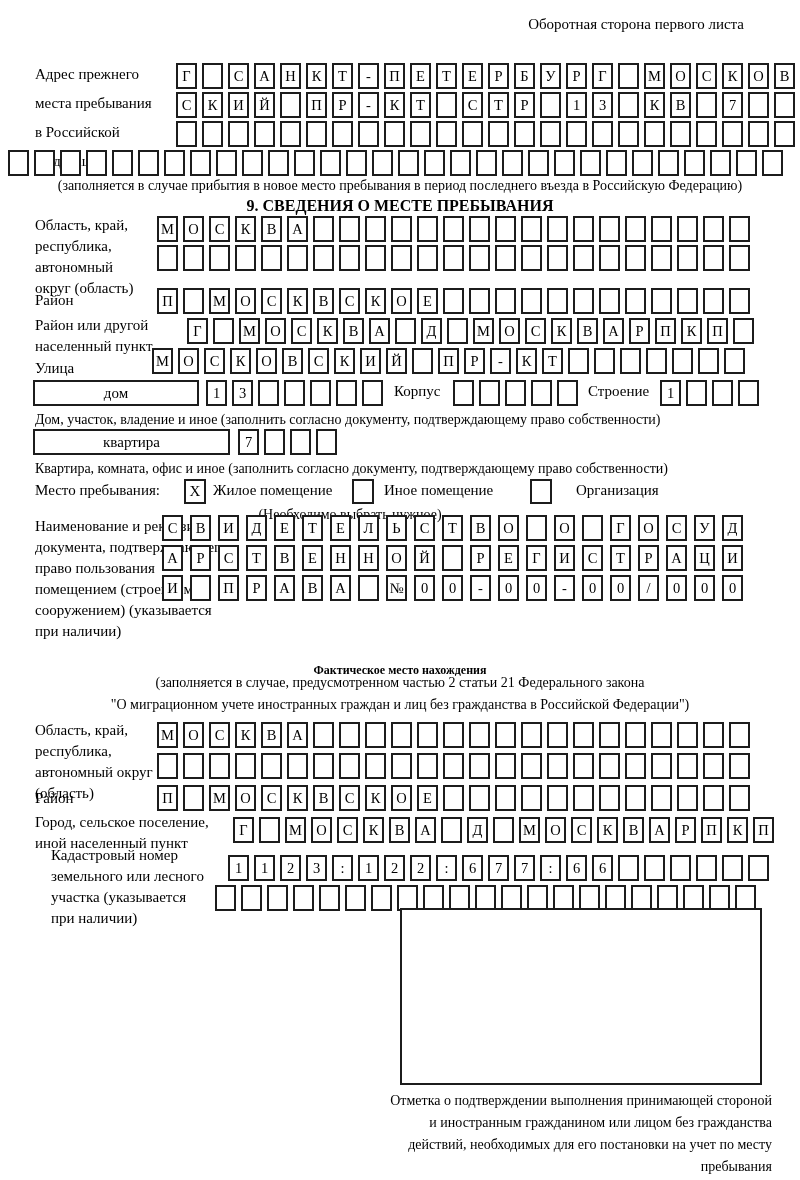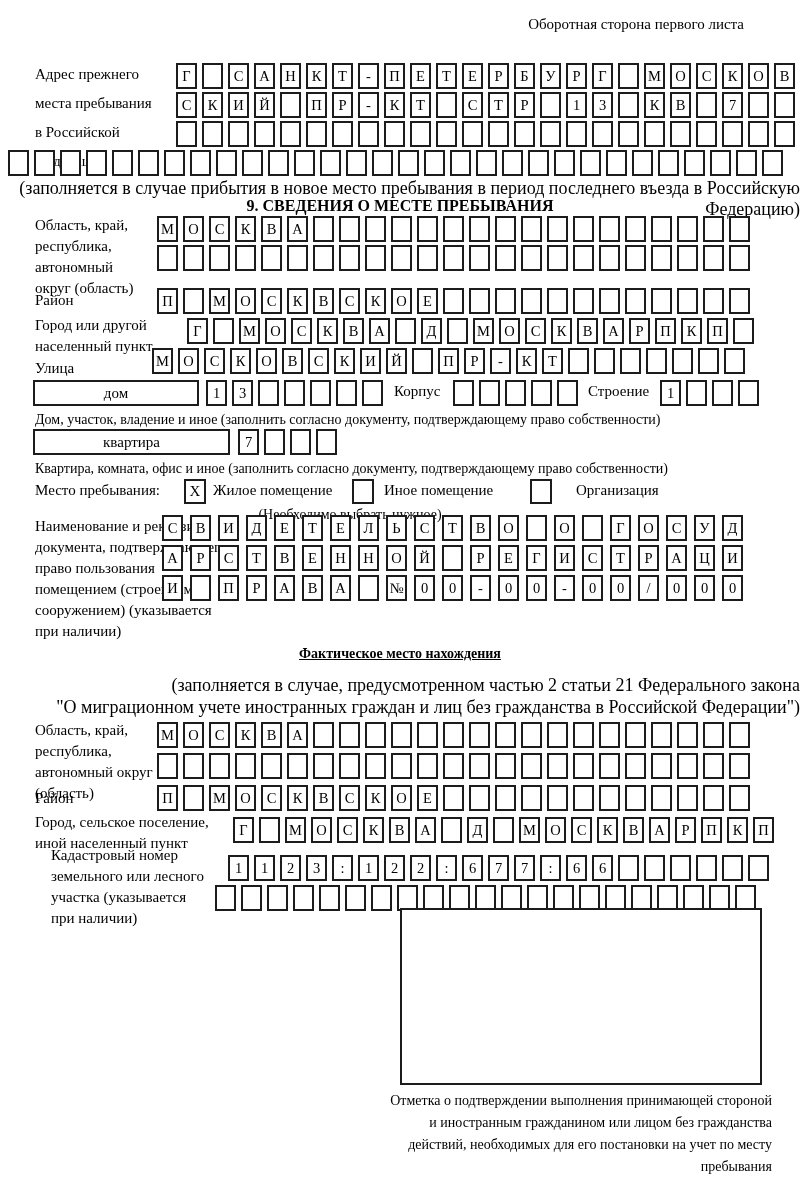--- a/index.html
+++ b/index.html
@@ -3,21 +3,21 @@
 <meta charset="utf-8">
 <style>
   html,body{margin:0;padding:0;background:#ffffff;}
   .page{
     position:relative;width:800px;height:1180px;background:#fff;
     font-family:"Liberation Serif","DejaVu Serif",serif;color:#000;overflow:hidden;
   }
   .tlabel{position:absolute;font-size:15px;line-height:21px;white-space:pre-line;}
   .caption{position:absolute;font-size:14px;line-height:17px;}
   .center-title{position:absolute;left:0;width:100%;text-align:center;font-weight:bold;font-size:16px;}
-  .center-note{position:absolute;left:0;width:100%;text-align:right;font-size:18px;}
+  .center-note{position:absolute;left:0;width:100%;text-align:center;font-size:14px;}
   .cellrow{position:absolute;display:flex;gap:5px;}
   .cellrow.wide{gap:7px;}
   .cell{
     flex:0 0 auto;width:21px;height:26px;box-sizing:border-box;
     border:2px solid #1c1c1c;background:#fff;
     display:flex;align-items:center;justify-content:center;
     font-size:14.5px;line-height:1;
   }
   .widebox{
     position:absolute;height:26px;box-sizing:border-box;border:2px solid #1c1c1c;
@@ -232,21 +232,21 @@
       <span class="cell"></span>
       <span class="cell"></span>
       <span class="cell"></span>
       <span class="cell"></span>
       <span class="cell"></span>
       <span class="cell"></span>
       <span class="cell"></span>
       <span class="cell"></span>
     </div>
 
-  <div class="tlabel" style="left:35px;top:315px;">Город или другой
+  <div class="tlabel" style="left:35px;top:315px;">Район или другой
 населенный пункт</div>
   <div class="cellrow" style="left:187px;top:318px;">
       <span class="cell">Г</span>
       <span class="cell"></span>
       <span class="cell">М</span>
       <span class="cell">О</span>
       <span class="cell">С</span>
       <span class="cell">К</span>
       <span class="cell">В</span>
       <span class="cell">А</span>
@@ -407,21 +407,21 @@
       <span class="cell">0</span>
       <span class="cell">-</span>
       <span class="cell">0</span>
       <span class="cell">0</span>
       <span class="cell">/</span>
       <span class="cell">0</span>
       <span class="cell">0</span>
       <span class="cell">0</span>
     </div>
 
-  <div class="center-title" style="top:646px;font-size:14px;text-decoration:underline;">Фактическое место нахождения</div>
+  <div class="center-title" style="top:663px;font-size:12px;">Фактическое место нахождения</div>
   <div class="center-note" style="top:675px;">(заполняется в случае, предусмотренном частью 2 статьи 21 Федерального закона</div>
   <div class="center-note" style="top:697px;">"О миграционном учете иностранных граждан и лиц без гражданства в Российской Федерации")</div>
 
   <div class="tlabel" style="left:35px;top:720px;">Область, край,
 республика,
 автономный округ
 (область)</div>
   <div class="cellrow" style="left:157px;top:722px;">
       <span class="cell">М</span>
       <span class="cell">О</span>

